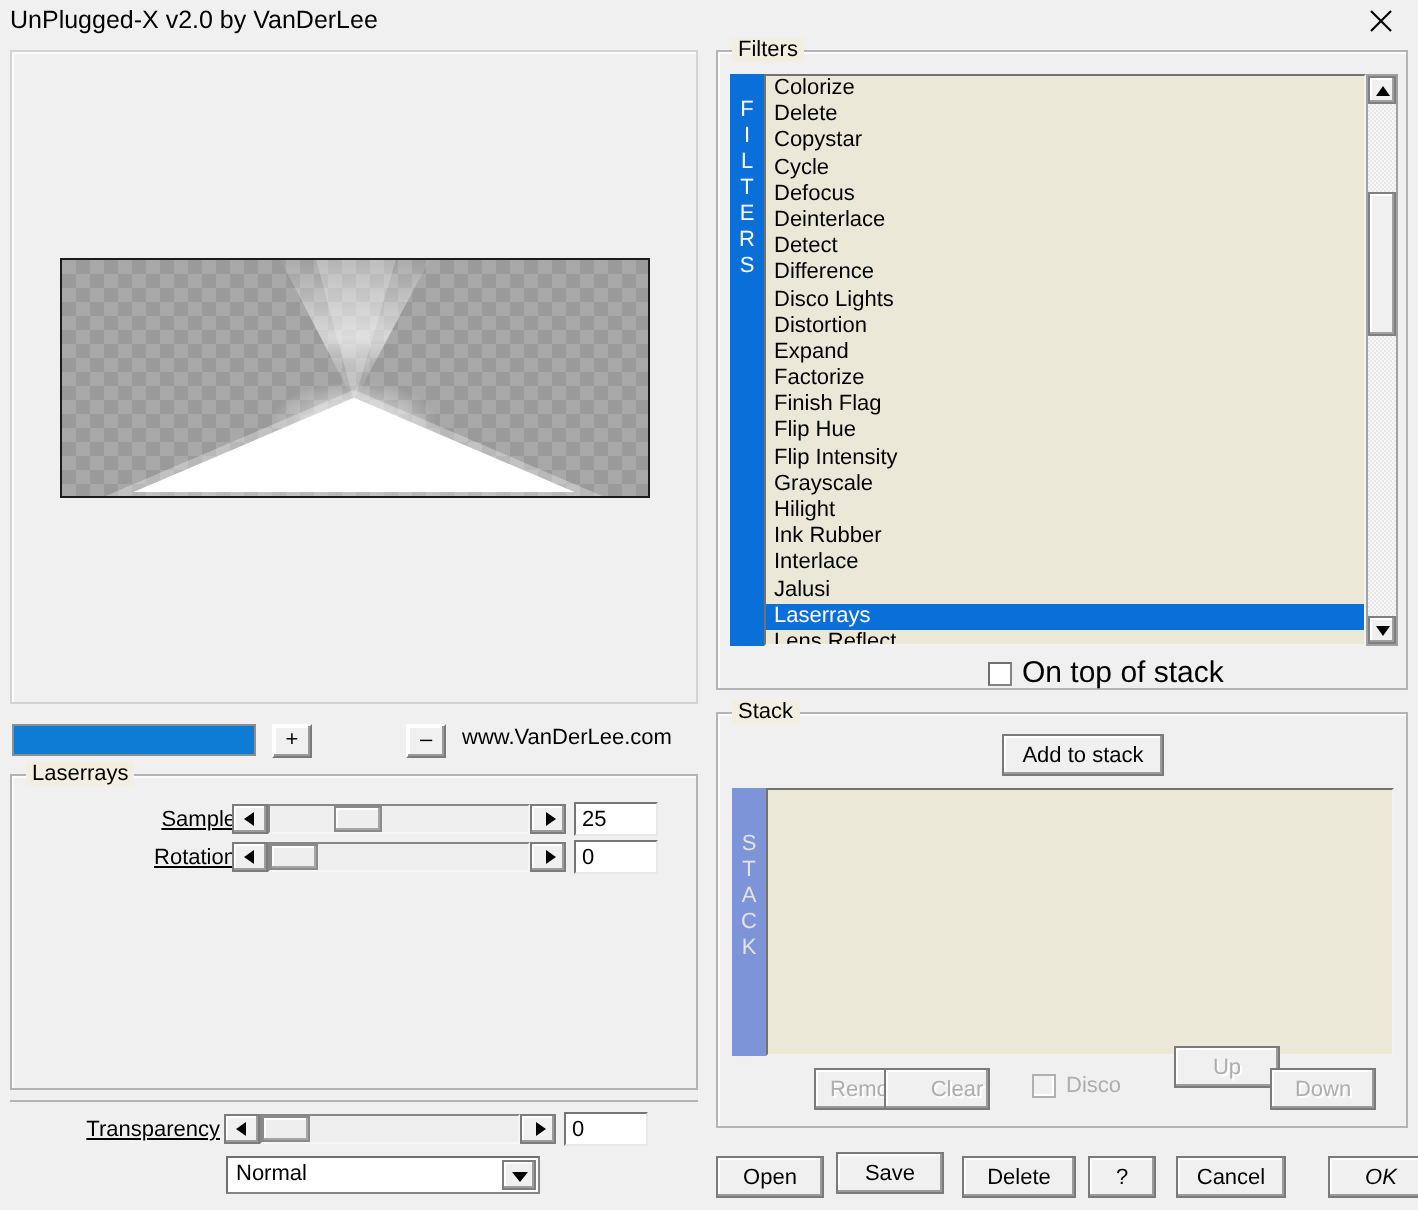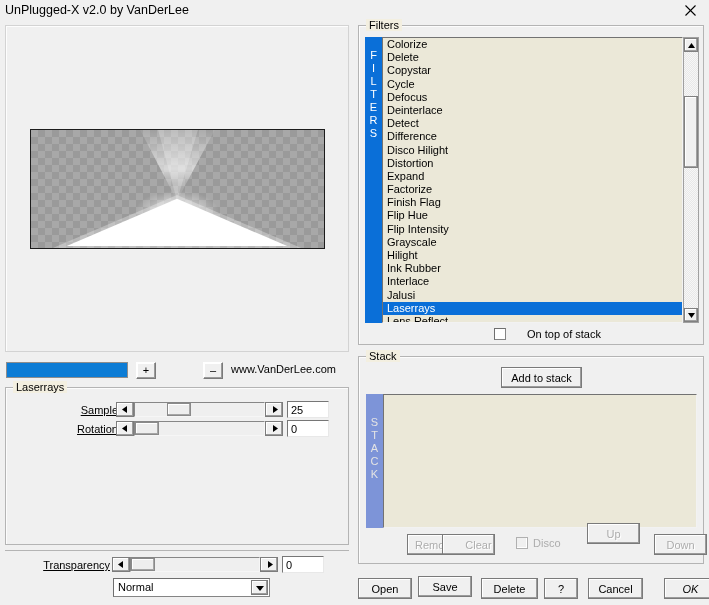--- a/index.html
+++ b/index.html
@@ -215,22 +215,22 @@
   #sb-down { bottom: 0; }
   #sb-thumb {
     position: absolute; left: 0; top: 58px; width: 14px; height: 72px;
     background: #f0f0f0;
     border: 1px solid #808080;
     box-shadow: inset -1px -1px 0 #a0a0a0, inset 1px 1px 0 #ffffff;
     cursor: default;
   }
   #ontop-row {
     position: absolute; left: 135px; top: 302px;
-    display: flex; align-items: center; gap: 21px;
-    font-size: 11px; color: #000;
+    display: flex; align-items: center; gap: 5px;
+    font-size: 15px; color: #000;
   }
   .checkbox {
     width: 12px; height: 12px; background: #ffffff;
     border: 1px solid #848484;
     border-top-color: #6f6f6f; border-left-color: #6f6f6f;
     box-shadow: inset -1px -1px 0 #ffffff;
   }
   .checkbox.disabled { background: #f0f0f0; border-color: #b0b0b0; }
 
   
@@ -399,21 +399,21 @@
 
     <div id="filters-list">
         <div class="filter-item">Colorize</div>
         <div class="filter-item">Delete</div>
         <div class="filter-item">Copystar</div>
         <div class="filter-item">Cycle</div>
         <div class="filter-item">Defocus</div>
         <div class="filter-item">Deinterlace</div>
         <div class="filter-item">Detect</div>
         <div class="filter-item">Difference</div>
-        <div class="filter-item">Disco Hilight</div>
+        <div class="filter-item">Disco Lights</div>
         <div class="filter-item">Distortion</div>
         <div class="filter-item">Expand</div>
         <div class="filter-item">Factorize</div>
         <div class="filter-item">Finish Flag</div>
         <div class="filter-item">Flip Hue</div>
         <div class="filter-item">Flip Intensity</div>
         <div class="filter-item">Grayscale</div>
         <div class="filter-item">Hilight</div>
         <div class="filter-item">Ink Rubber</div>
         <div class="filter-item">Interlace</div>
@@ -458,21 +458,21 @@
 
     <div class="btn disabled" style="left:20px; top:177px; width:57px;margin-left:28px;">Remove</div>
     <div class="btn disabled" style="left:83px; top:177px; width:53px;padding-left:20px;">Clear</div>
 
     <div style="position:absolute; left:157px; top:180px; display:flex; align-items:center; gap:5px; color:#adadad; font-size:11px;">
       <div class="checkbox disabled"></div>
       <span>Disco</span>
     </div>
 
     <div class="btn disabled" style="left:228px; top:166px; width:53px;">Up</div>
-    <div class="btn disabled" style="left:295px; top:177px; width:53px;">Down</div>
+    <div class="btn disabled" style="left:276px; top:177px; width:53px;">Down</div>
   </div>
 
   <div id="bottom-bar">
       <div class="btn" style="left: 358px; top: 6px; width: 54px;">Open</div>
       <div class="btn" style="left: 418px; top: 4px; width: 54px;">Save</div>
       <div class="btn" style="left: 481px; top: 6px; width: 57px;">Delete</div>
       <div class="btn" style="left: 544px; top: 6px; width: 34px;">?</div>
       <div class="btn" style="left: 588px; top: 6px; width: 55px;">Cancel</div>
       <div class="btn" style="left: 664px; top: 6px; width: 53px; font-style: italic;">OK</div>
     </div>

